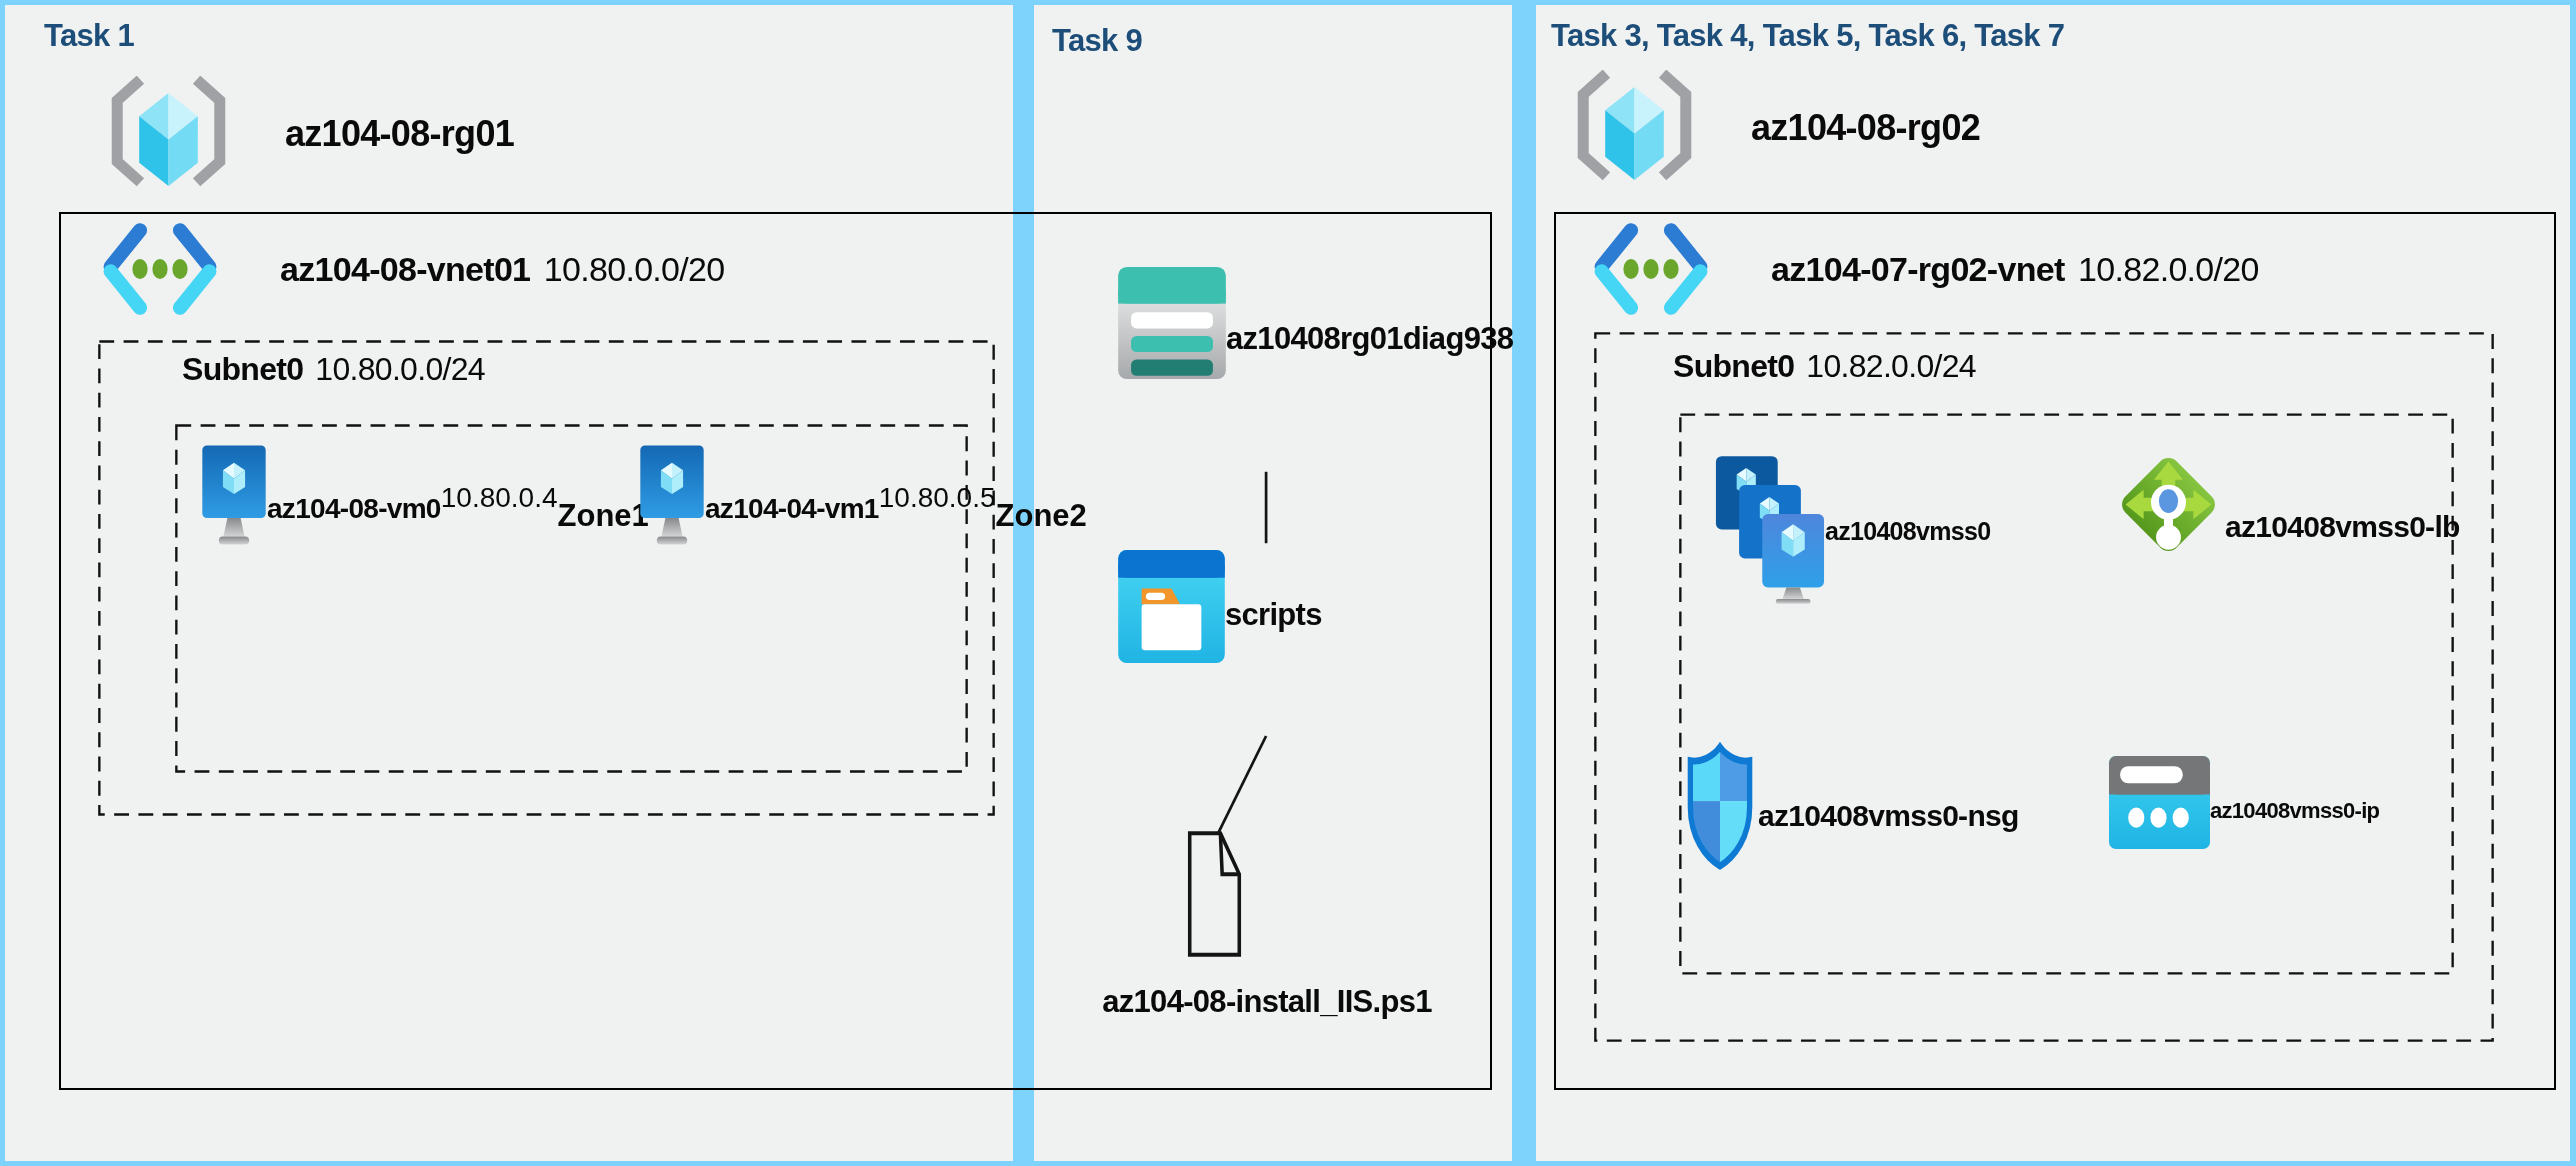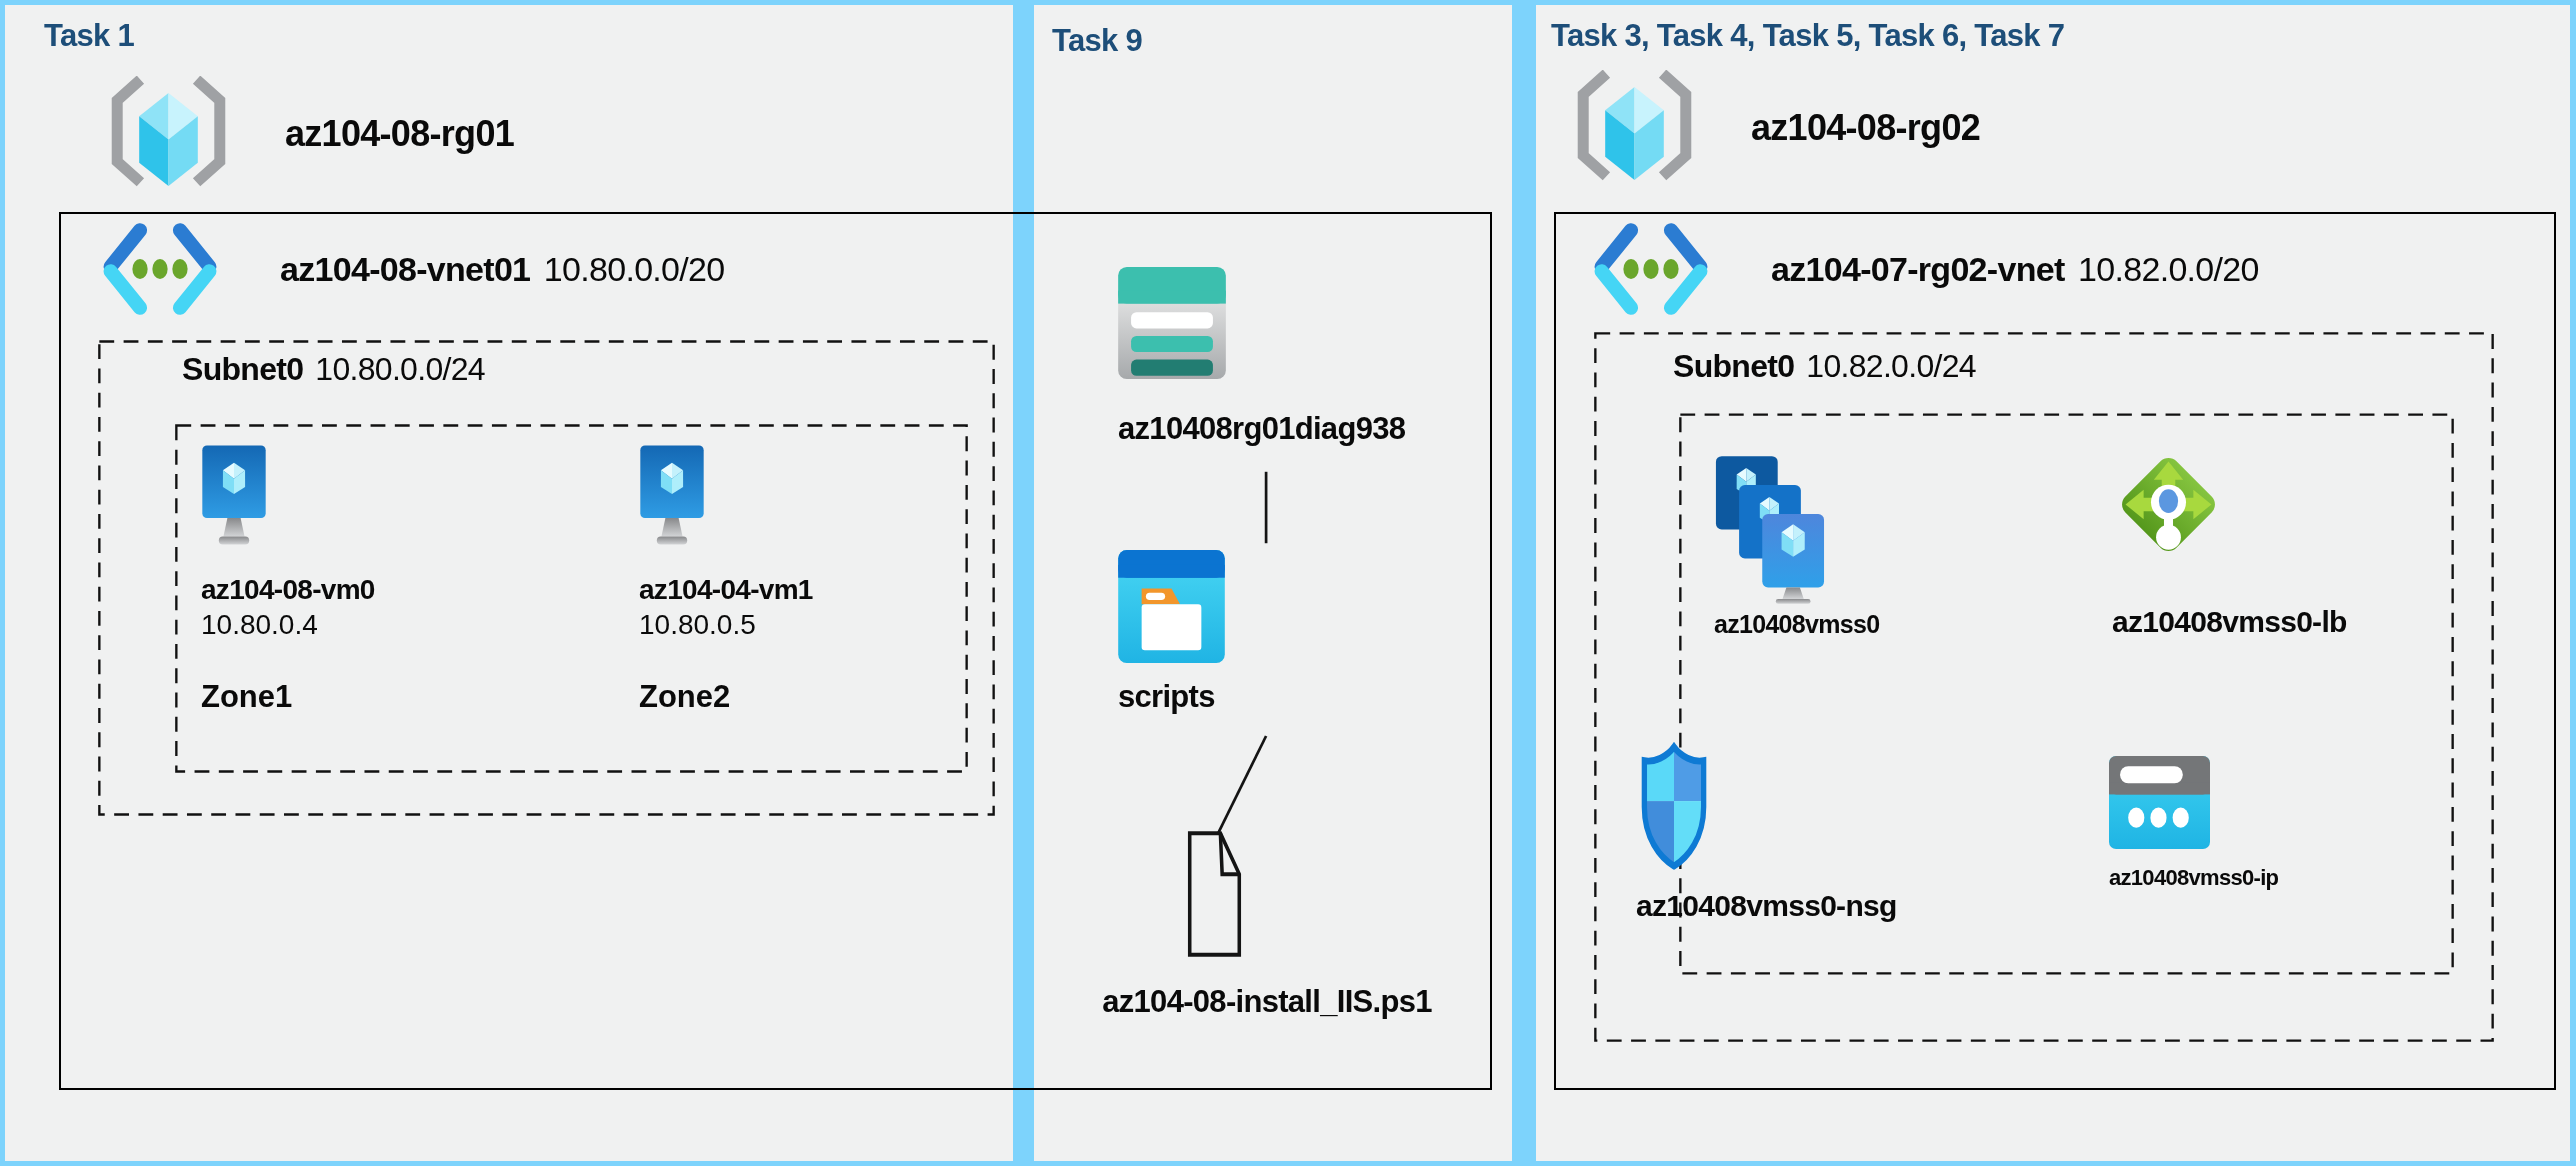--- a/index.html
+++ b/index.html
@@ -15,21 +15,21 @@
   .dash{position:absolute;z-index:2;}
   .dash rect{fill:none;stroke:#111;stroke-width:3.5;stroke-dasharray:22 14;}
   .row{position:absolute;display:flex;align-items:center;z-index:3;}
   .rg-label{font-size:36px;font-weight:700;margin-left:49px;letter-spacing:-0.7px;white-space:nowrap;}
   .vnet-text{margin-left:61px;white-space:nowrap;}
   .vnet-name{font-size:34px;font-weight:700;letter-spacing:-0.7px;}
   .vnet-cidr{font-size:34px;margin-left:13.5px;letter-spacing:-0.7px;}
   .subnet-label{position:absolute;z-index:3;white-space:nowrap;}
   .subnet-name{font-size:32px;font-weight:700;letter-spacing:-0.7px;}
   .subnet-cidr{font-size:32px;margin-left:12px;letter-spacing:-0.7px;}
-  .node{position:absolute;display:flex;flex-direction:column;align-items:flex-start;z-index:3;}
+  .node{position:absolute;display:flex;flex-direction:row;align-items:center;z-index:3;}
   .node-label{font-size:31px;font-weight:700;text-align:center;letter-spacing:-0.7px;white-space:nowrap;}
   .vm-name{font-size:28px;font-weight:700;margin-top:24px;letter-spacing:-0.7px;white-space:nowrap;}
   .vm-ip{font-size:28px;margin-top:2.7px;white-space:nowrap;}
   .zone{font-size:31px;font-weight:700;margin-top:38px;white-space:nowrap;}
   .icon{display:block;line-height:0;}
   .overlay{position:absolute;left:0;top:0;z-index:1;pointer-events:none;}
   .file-label{position:absolute;z-index:3;font-size:31px;font-weight:700;text-align:center;
     letter-spacing:-0.7px;white-space:nowrap;}
 </style>
 </head>
@@ -275,21 +275,21 @@
         </g>
         <rect x="46" y="58" width="8" height="18" fill="#ffffff"></rect>
         <circle cx="50" cy="79" r="11" fill="#ffffff"></circle>
         <circle cx="50" cy="48" r="15.5" fill="#ffffff"></circle>
         <ellipse cx="50" cy="47" rx="8.5" ry="10.5" fill="#5b97e0"></ellipse>
       </svg>
     </span>
     <div class="node-label" style="margin-top:44px;font-size:30px">az10408vmss0-lb</div>
   </div>
 
-  <div class="node" style="left:1636px;top:742px;width:310px">
+  <div class="node" style="left:1682px;top:742px;width:310px">
     <span class="icon">
       <svg width="76" height="128" viewBox="0 0 100 130" preserveAspectRatio="none">
         <g clip-path="url(#nsgclip)">
           <rect x="0" y="0" width="50" height="60" fill="#5ad9f8"></rect>
           <rect x="50" y="0" width="50" height="60" fill="#4f9ce6"></rect>
           <rect x="0" y="60" width="50" height="70" fill="#418ddb"></rect>
           <rect x="50" y="60" width="50" height="70" fill="#63ddf8"></rect>
         </g>
         <path d="M50,5 C41,15 24,21 11,19 L11,66 C11,97 31,117 50,126 C69,117 89,97 89,66 L89,19 C76,21 59,15 50,5 Z" fill="none" stroke="#0e7ad4" stroke-width="7"></path>
       </svg>

